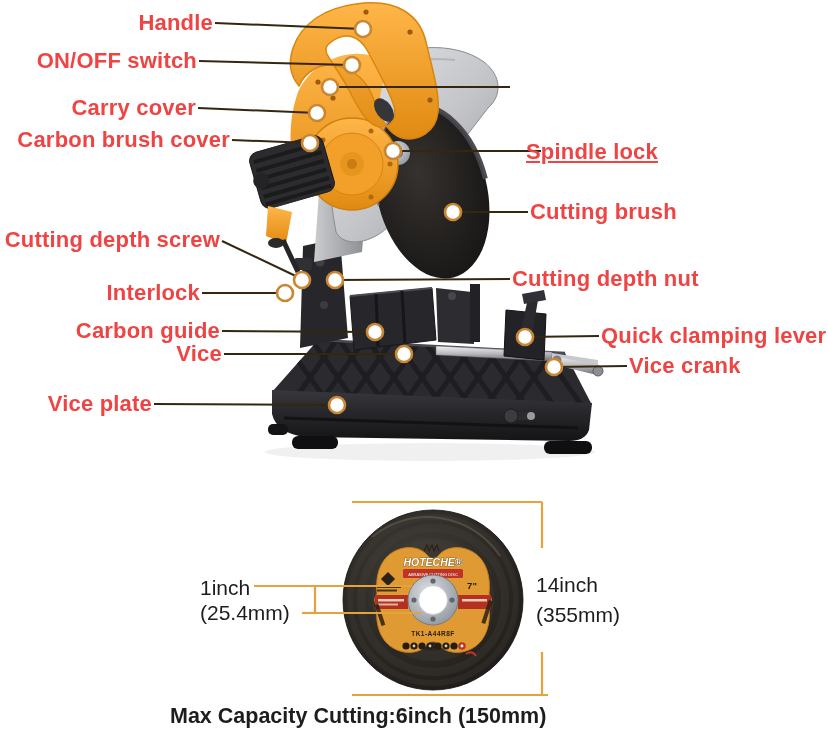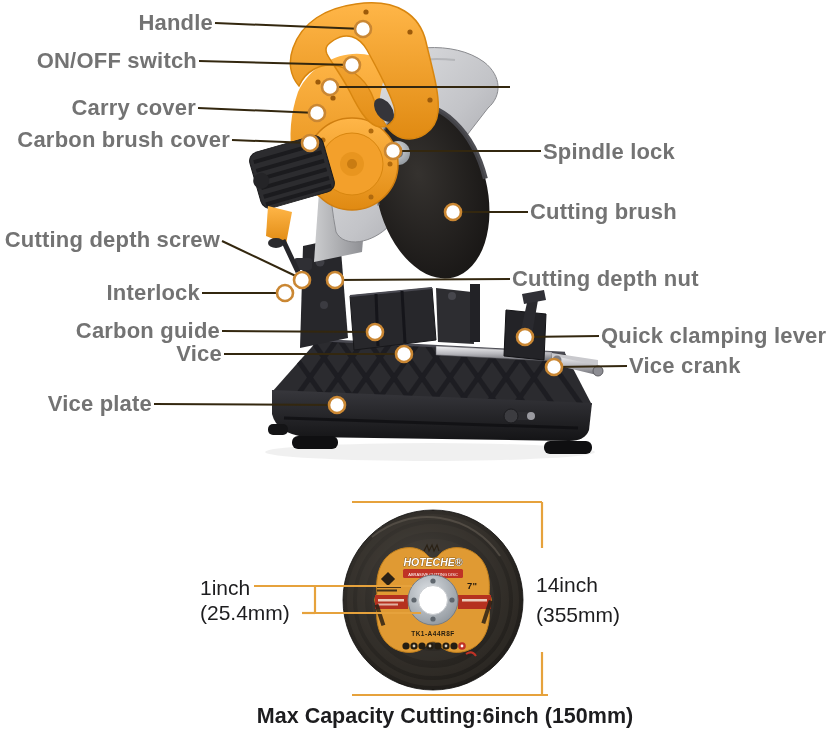--- a/index.html
+++ b/index.html
@@ -4,38 +4,37 @@
 <style>
   html,body{margin:0;padding:0;}
   body{background:#ffffff;font-family:"Liberation Sans","DejaVu Sans",sans-serif;}
   .stage{position:relative;width:828px;height:735px;background:#ffffff;overflow:hidden;}
   .stage svg{position:absolute;left:0;top:0;}
   .callout-label{
     position:absolute;
     font-size:22px;
     font-weight:700;
     line-height:28px;
-    color:#737373;
+    color:#ef4444;
     letter-spacing:.2px;
     white-space:nowrap;
   }
   .dim-label{
     position:absolute;
     font-size:21px;
     font-weight:400;
     line-height:28px;
     color:#1d1d1f;
     white-space:nowrap;
   }
   .caption{
     position:absolute;
     font-size:21.5px;
     font-weight:700;
     color:#1d1d1f;
-    text-align:center;
     white-space:nowrap;
   }
 </style>
 </head>
 <body>
 
 <div class="stage">
 
 <svg width="828" height="735" viewBox="0 0 828 735">
   <defs>
@@ -315,21 +314,21 @@
 <div class="callout-label" style="top:9px;   right:615px;">Handle</div>
 <div class="callout-label" style="top:47px;  right:631px;">ON/OFF switch</div>
 <div class="callout-label" style="top:94px;  right:632px;">Carry cover</div>
 <div class="callout-label" style="top:126px; right:598px;">Carbon brush cover</div>
 <div class="callout-label" style="top:226px; right:608px;">Cutting depth screw</div>
 <div class="callout-label" style="top:279px; right:628px;margin-left:32px;">Interlock</div>
 <div class="callout-label" style="top:317px; right:608px;">Carbon guide</div>
 <div class="callout-label" style="top:340px; right:606px;">Vice</div>
 <div class="callout-label" style="top:390px; right:676px;">Vice plate</div>
 
-<div class="callout-label" style="top:138px; left:543px;">Spindle lock</div>
+<div class="callout-label" style="top:138px; left:526px;text-decoration:underline;">Spindle lock</div>
 <div class="callout-label" style="top:198px; left:530px;">Cutting brush</div>
 <div class="callout-label" style="top:322px; left:601px;">Quick clamping lever</div>
 <div class="callout-label" style="top:265px; left:512px;">Cutting depth nut</div>
 <div class="callout-label" style="top:352px; left:629px;">Vice crank</div>
 
 <div class="dim-label" style="top:574px; left:200px;">1inch</div>
 <div class="dim-label" style="top:599px; left:200px;">(25.4mm)</div>
 <div class="dim-label" style="top:571px; left:536px;">14inch</div>
 <div class="dim-label" style="top:601px; left:536px;">(355mm)</div>
 <div class="caption" style="top:704px; left:170px; width:550px;">Max Capacity Cutting:6inch (150mm)</div>

